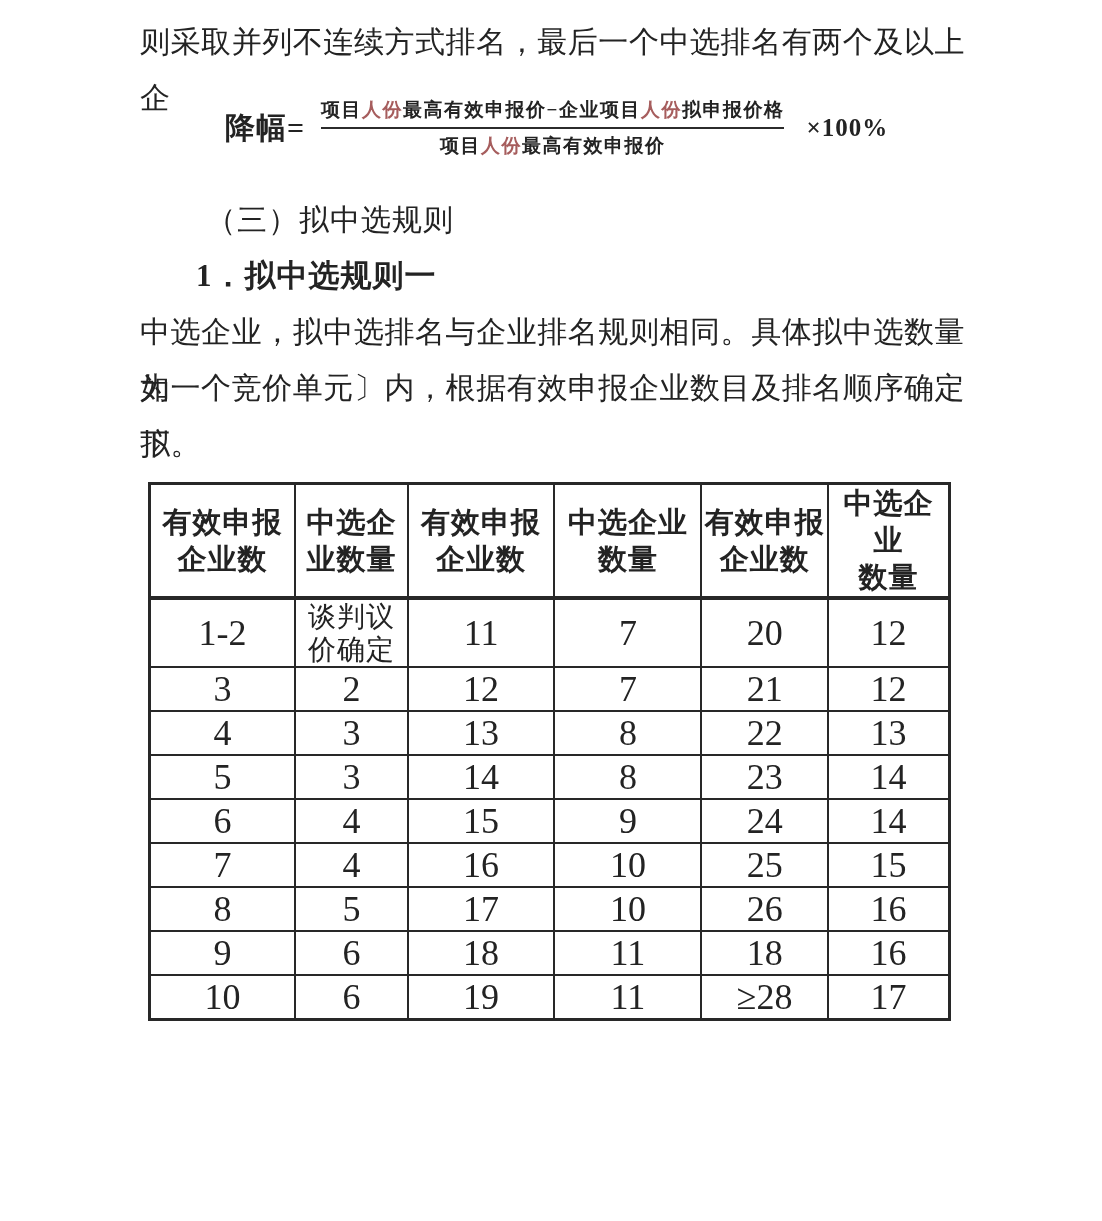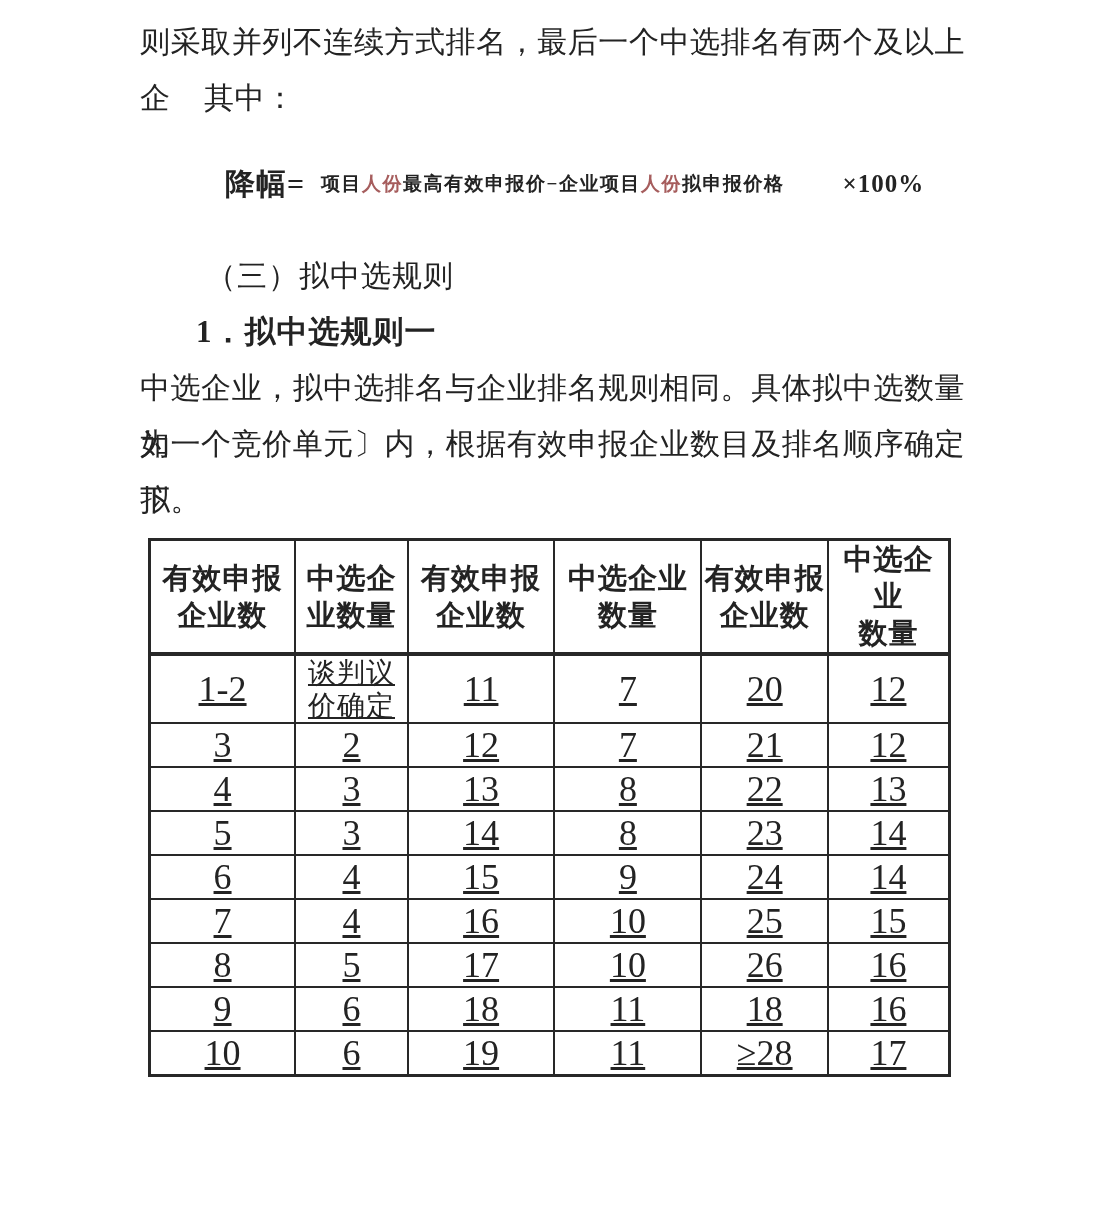--- a/index.html
+++ b/index.html
@@ -13,49 +13,49 @@
 
   .line { font-size:30px; line-height:56px; height:56px; letter-spacing:0.5px; }
   .fill { text-align:justify; text-align-last:justify; }
   .indent2 { text-indent:64px; }
 
   .h-section { font-size:30px; line-height:56px; height:56px; font-weight:400; text-indent:66px; margin-top:16px; letter-spacing:1px; }
   .h-sub     { font-size:31px; line-height:56px; height:56px; font-weight:700; text-indent:56px; letter-spacing:1px; }
 
   .formula { display:flex; align-items:center; height:96px; margin:10px 0 0 85px; font-weight:600; }
   .f-label { font-size:30px; letter-spacing:1px; }
-  .frac { display:inline-flex; flex-direction:row; align-items:center; margin-left:16px;gap:36px; }
+  .frac { display:inline-flex; flex-direction:column; align-items:center; margin-left:16px; }
   .num, .den { font-size:19px; line-height:28px; letter-spacing:1.5px; white-space:nowrap; }
   .bar { align-self:stretch; height:2px; background:#2b2b2b; margin:3px 0; }
   .rd { color:var(--accent); }
   .f-suffix { font-size:25px; margin-left:22px; letter-spacing:1px; }
 
   .rule-table { border-collapse:collapse; table-layout:fixed; width:803px; margin:10px 0 0 8px; border:3px solid #282828; }
   .rule-table th, .rule-table td { border:2px solid #282828; text-align:center; vertical-align:middle; padding:0; }
   .rule-table th { font-size:29px; font-weight:700; line-height:37px; height:78px; white-space:pre-line; letter-spacing:1px; border-bottom:4px solid #282828; }
-  .rule-table td { font-size:36px; height:42px; line-height:40px;text-decoration:underline; }
+  .rule-table td { font-size:36px; height:42px; line-height:40px; }
   .rule-table td.cn { font-size:28px; line-height:33px; white-space:pre-line; letter-spacing:1px; }
   .c1{width:18.2%}.c2{width:14.1%}.c3{width:18.3%}.c4{width:18.4%}.c5{width:15.8%}.c6{width:15.2%}
 </style>
 </head>
 <body style="--accent: #a65d5d;">
 
 <div class="content">
 
   <div>
     <div class="line fill">则采取并列不连续方式排名，最后一个中选排名有两个及以上企</div>
   </div>
 
-  <div class="line indent2">其中：</div>
 
   <div class="formula">
     <span class="f-label">降幅=</span>
     <span class="frac">
       <span class="num"><span>项目</span><span class="rd">人份</span><span>最高有效申报价−企业项目</span><span class="rd">人份</span><span>拟申报价格</span></span>
       <span class="bar"></span>
+      <span class="den"><span>项目</span><span class="rd">人份</span><span>最高有效申报价</span></span>
     </span>
     <span class="f-suffix">×100%</span>
   </div>
 
   <div class="h-section">（三）拟中选规则</div>
   <div class="h-sub">1．拟中选规则一</div>
 
   <div>
     <div class="line fill">中选企业，拟中选排名与企业排名规则相同。具体拟中选数量如</div>
     <div class="line fill">为一个竞价单元〕内，根据有效申报企业数目及排名顺序确定拟</div>

